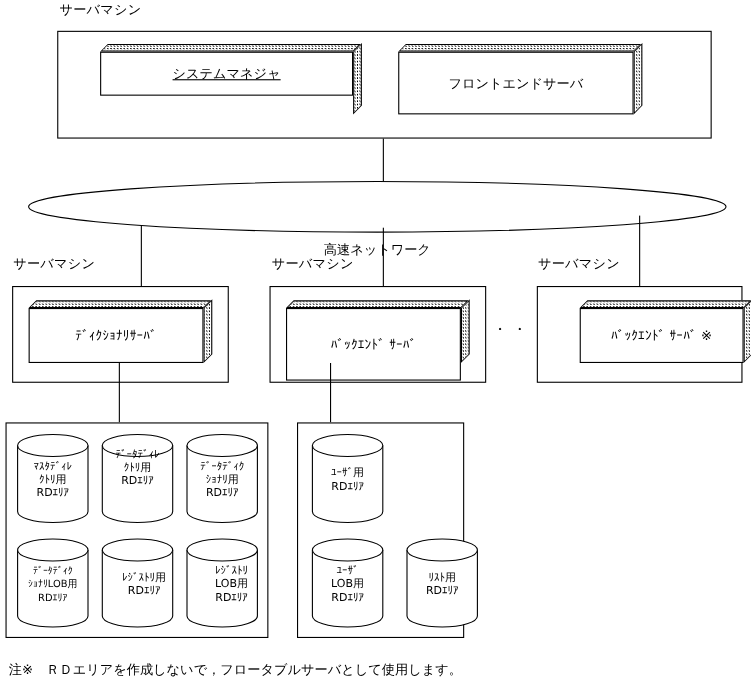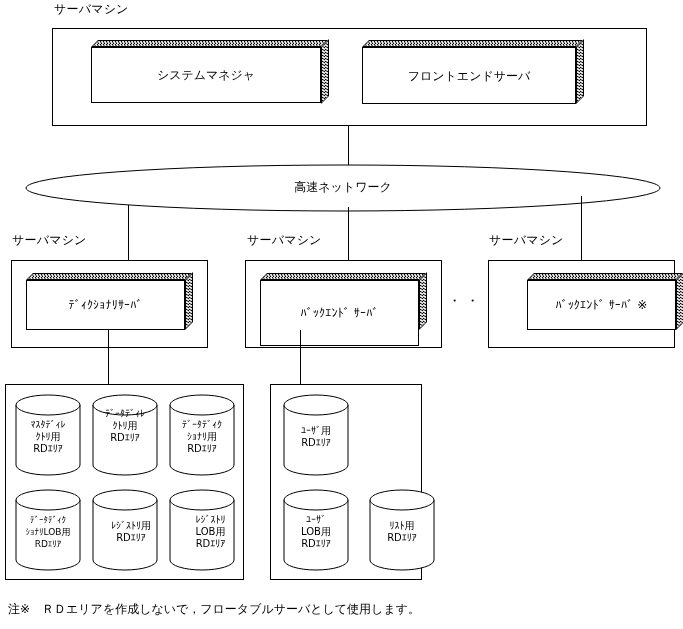--- a/index.html
+++ b/index.html
@@ -110,20 +110,21 @@
   }
 
   
   .ellipse-wrap svg { display: block; }
   .ellipse-label {
     position: absolute;
     width: 100%;
     text-align: center;
     font-size: 12px;
     line-height: 14px;
+    margin-top: 40px;
   }
 
   .dots {
     font-size: 13px;
     letter-spacing: 5px;
     line-height: 14px;
     white-space: nowrap;
   }
 
   .footnote {
@@ -137,21 +138,21 @@
 
 <div id="page">
 
   <div class="abs caption" style="left:54px; top:2px;">サーバマシン</div>
 
   <div class="abs outer-box" style="left:52px; top:28px; width:595px; height:98px;"></div>
 
   <div class="abs box3d" style="left:91px; top:40px; width:238px; height:64px;">
     <div class="top" style="width:230px;"></div>
     <div class="side" style="left:230px; top:7px; height:57px;"></div>
-    <div class="face" style="top:7px; width:230px; height:56px;">
+    <div class="face" style="top:7px; width:230px; height:40px;text-decoration:underline;">
       <span>システムマネジャ</span>
     </div>
   </div>
 
   <div class="abs box3d" style="left:362px; top:40px; width:222px; height:64px;">
     <div class="top" style="width:214px;"></div>
     <div class="side" style="left:214px; top:7px; height:57px;"></div>
     <div class="face" style="top:7px; width:214px; height:57px;">
       <span>フロントエンドサーバ</span>
     </div>

